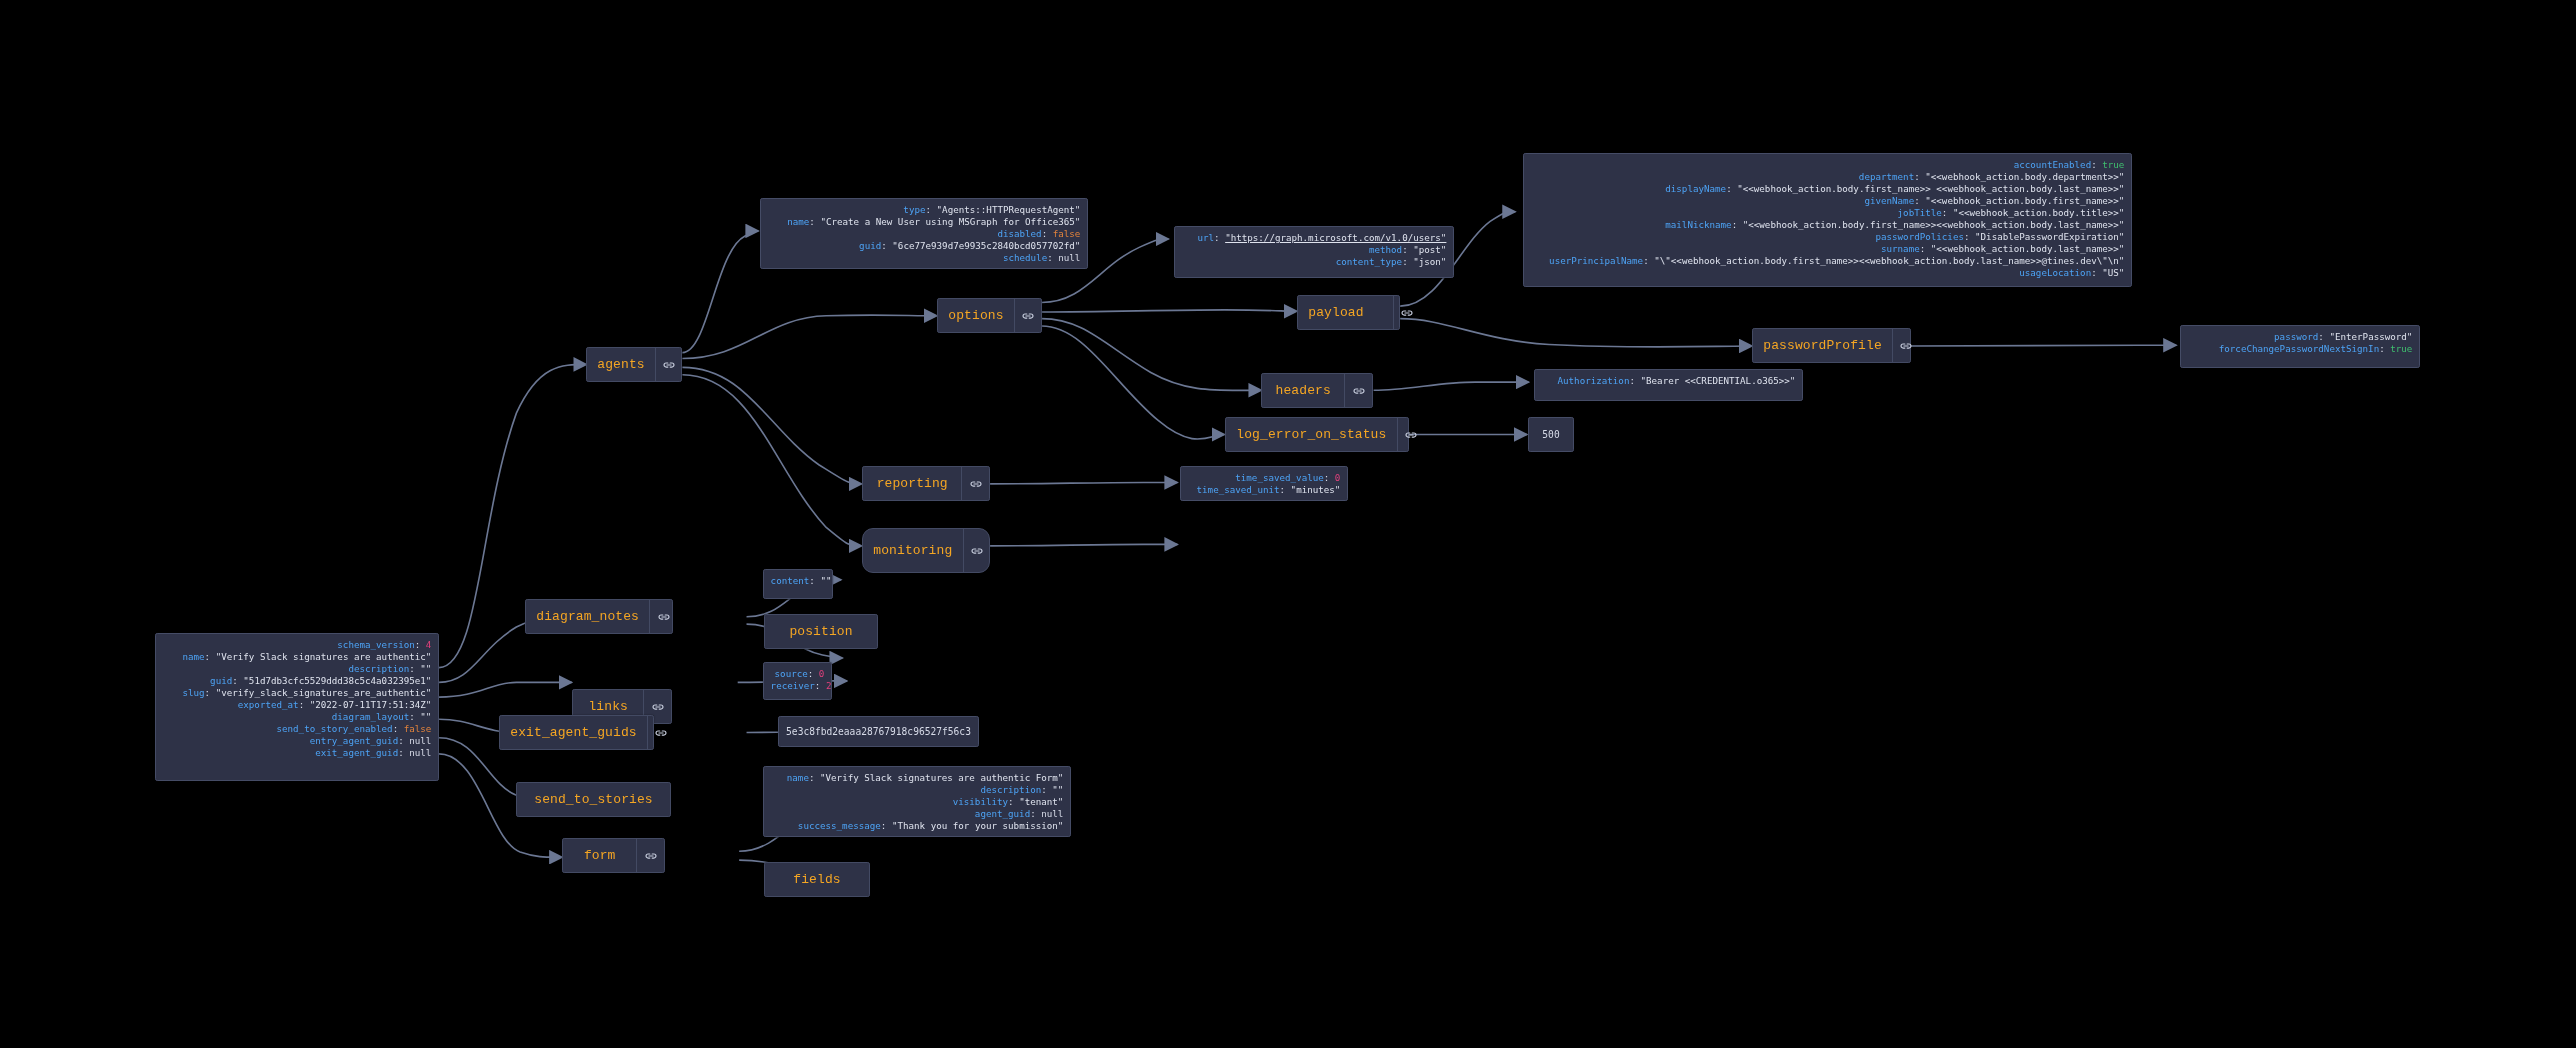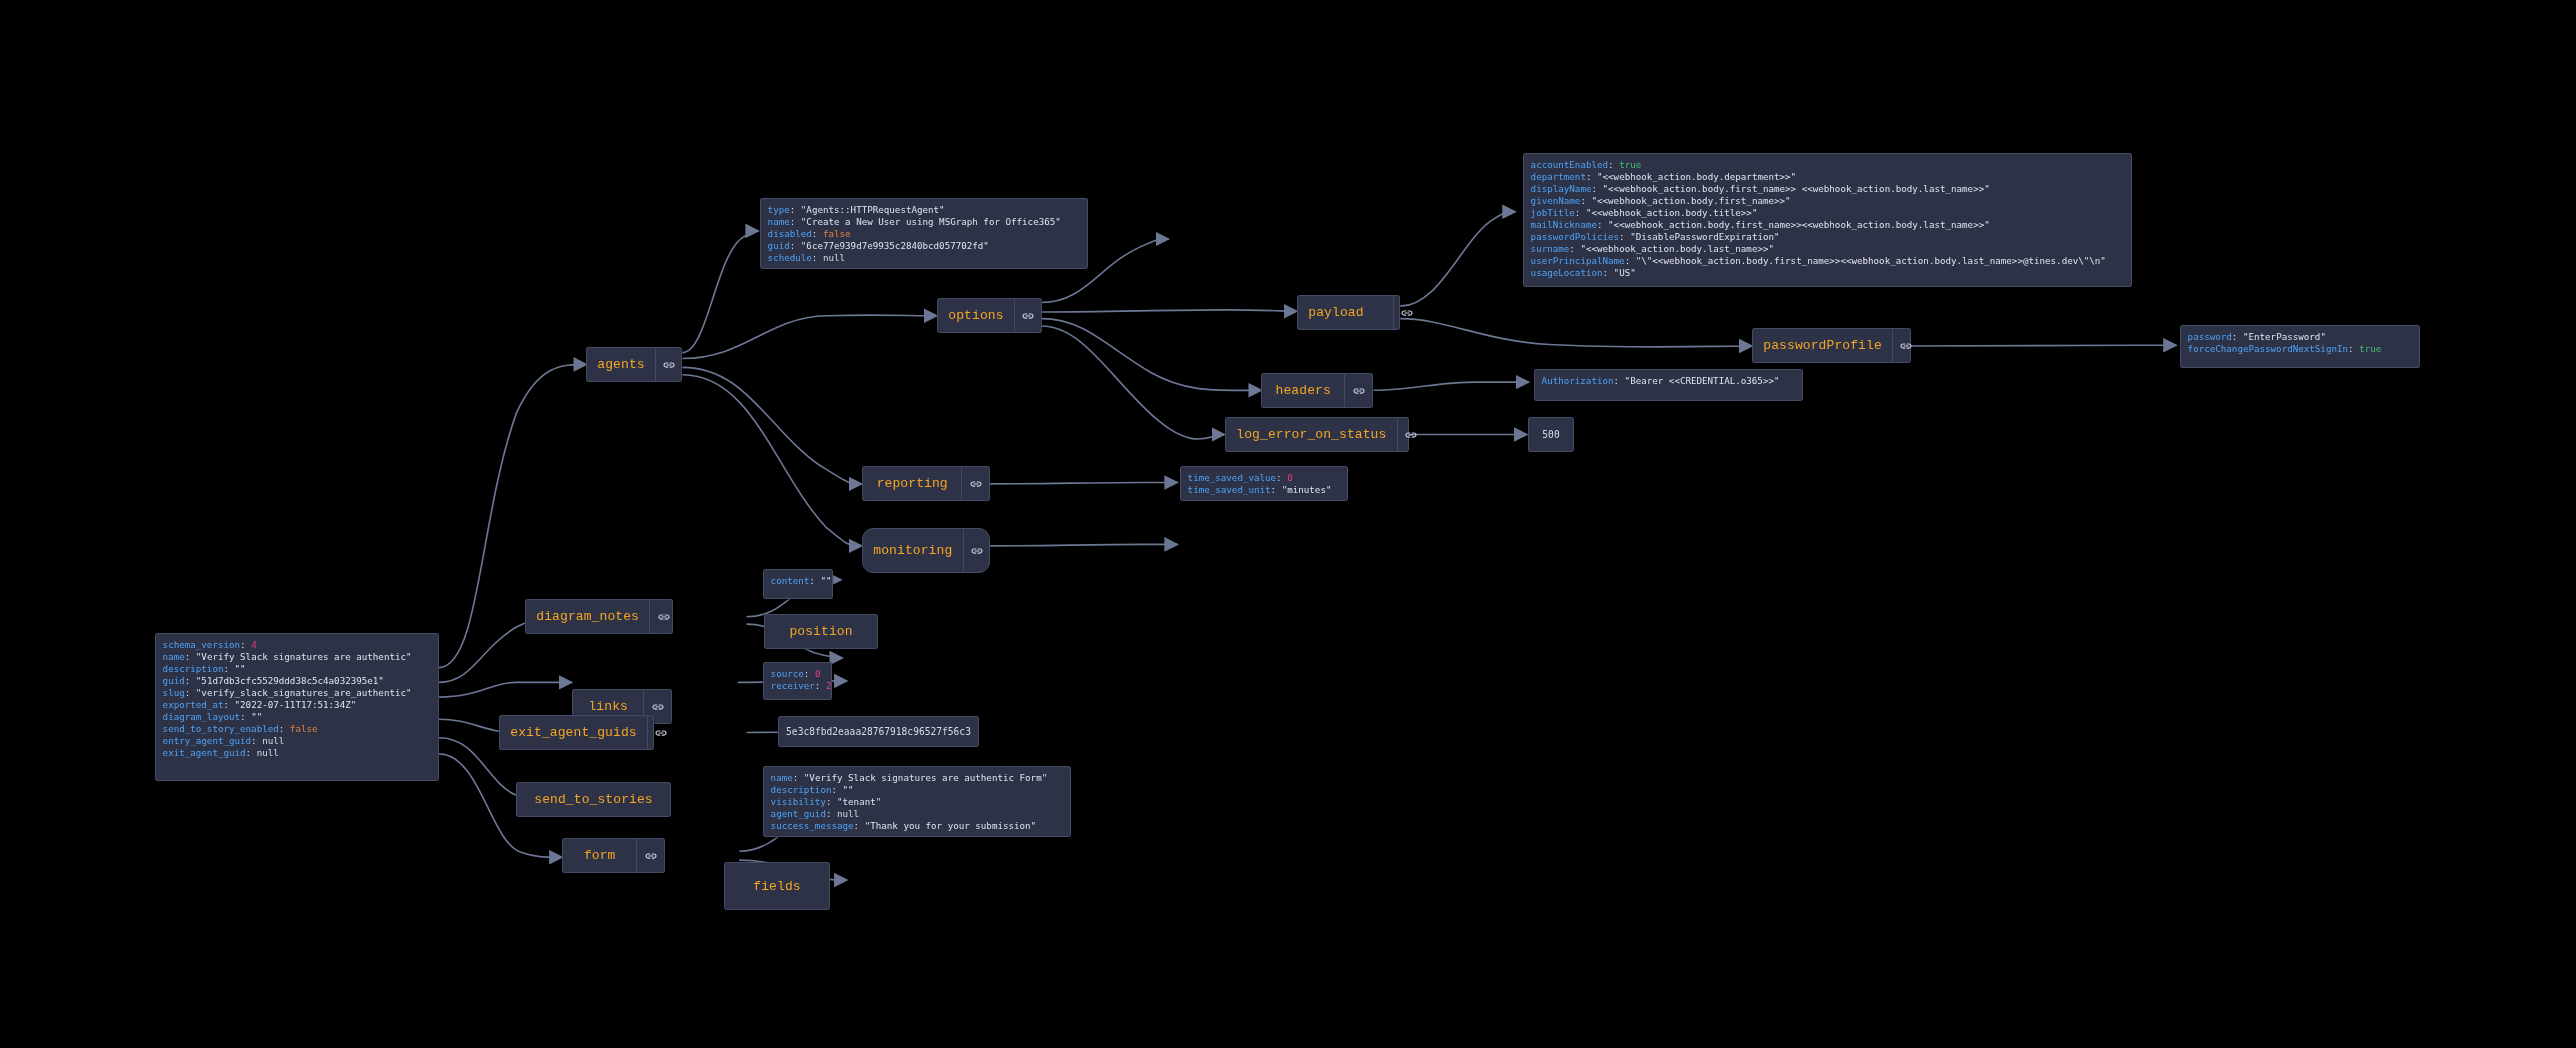--- a/index.html
+++ b/index.html
@@ -70,20 +70,21 @@
     border-radius: 2.2px;
     padding: 5.2px 6.6px 6.6px 6.6px;
     box-shadow: 0 0.7px 1.5px rgba(0,0,0,0.55);
     overflow: hidden;
   }
   .panel .row {
     font-size: 9.2px;
     line-height: 12px;
     white-space: nowrap;
     color: #d7dbe8;
+    text-align: right;
   }
   .k      { color: #4da3f5; }
   .colon  { color: #d7dbe8; }
   .str    { color: #dfe3ee; }
   .bool-t { color: #3fbf6f; }
   .bool-f { color: #e2833c; }
   .num    { color: #e0407b; }
   .nul    { color: #d7dbe8; }
   .url    { color: #dfe3ee; text-decoration: underline; }
 
@@ -314,32 +315,37 @@
     <span class="node-label">form</span>
     <span class="node-chip">
       <svg width="14" height="14" viewBox="0 0 24 24" fill="none" stroke="#c7cddd" stroke-width="2" stroke-linecap="round">
           <path d="M10 8.5 H7 a3.5 3.5 0 0 0 0 7 h3"></path>
           <path d="M14 8.5 h3 a3.5 3.5 0 0 1 0 7 h-3"></path>
           <path d="M8.5 12 h7"></path>
         </svg>
     </span>
   </div>
 
-  <div class="node no-chip" style="left:724px; top:862px; width:106px; height:48px;">
+  <div class="node no-chip" style="left:764px; top:862px; width:106px; height:35px;">
     <span class="node-label">fields</span>
   </div>
 
   <div class="panel" style="left:760px; top:198px; width:328px; height:71px;">
       <div class="row"><span class="k">type</span><span class="colon">: </span><span class="str">"Agents::HTTPRequestAgent"</span></div>
       <div class="row"><span class="k">name</span><span class="colon">: </span><span class="str">"Create a New User using MSGraph for Office365"</span></div>
       <div class="row"><span class="k">disabled</span><span class="colon">: </span><span class="bool-f">false</span></div>
       <div class="row"><span class="k">guid</span><span class="colon">: </span><span class="str">"6ce77e939d7e9935c2840bcd057702fd"</span></div>
       <div class="row"><span class="k">schedule</span><span class="colon">: </span><span class="nul">null</span></div>
     </div>
 
+  <div class="panel" style="left:1174px; top:226px; width:280px; height:52px;">
+      <div class="row"><span class="k">url</span><span class="colon">: </span><span class="url">"https://graph.microsoft.com/v1.0/users"</span></div>
+      <div class="row"><span class="k">method</span><span class="colon">: </span><span class="str">"post"</span></div>
+      <div class="row"><span class="k">content_type</span><span class="colon">: </span><span class="str">"json"</span></div>
+    </div>
 
   <div class="panel" style="left:1523px; top:153px; width:609px; height:134px;">
       <div class="row"><span class="k">accountEnabled</span><span class="colon">: </span><span class="bool-t">true</span></div>
       <div class="row"><span class="k">department</span><span class="colon">: </span><span class="str">"&lt;&lt;webhook_action.body.department&gt;&gt;"</span></div>
       <div class="row"><span class="k">displayName</span><span class="colon">: </span><span class="str">"&lt;&lt;webhook_action.body.first_name&gt;&gt; &lt;&lt;webhook_action.body.last_name&gt;&gt;"</span></div>
       <div class="row"><span class="k">givenName</span><span class="colon">: </span><span class="str">"&lt;&lt;webhook_action.body.first_name&gt;&gt;"</span></div>
       <div class="row"><span class="k">jobTitle</span><span class="colon">: </span><span class="str">"&lt;&lt;webhook_action.body.title&gt;&gt;"</span></div>
       <div class="row"><span class="k">mailNickname</span><span class="colon">: </span><span class="str">"&lt;&lt;webhook_action.body.first_name&gt;&gt;&lt;&lt;webhook_action.body.last_name&gt;&gt;"</span></div>
       <div class="row"><span class="k">passwordPolicies</span><span class="colon">: </span><span class="str">"DisablePasswordExpiration"</span></div>
       <div class="row"><span class="k">surname</span><span class="colon">: </span><span class="str">"&lt;&lt;webhook_action.body.last_name&gt;&gt;"</span></div>

